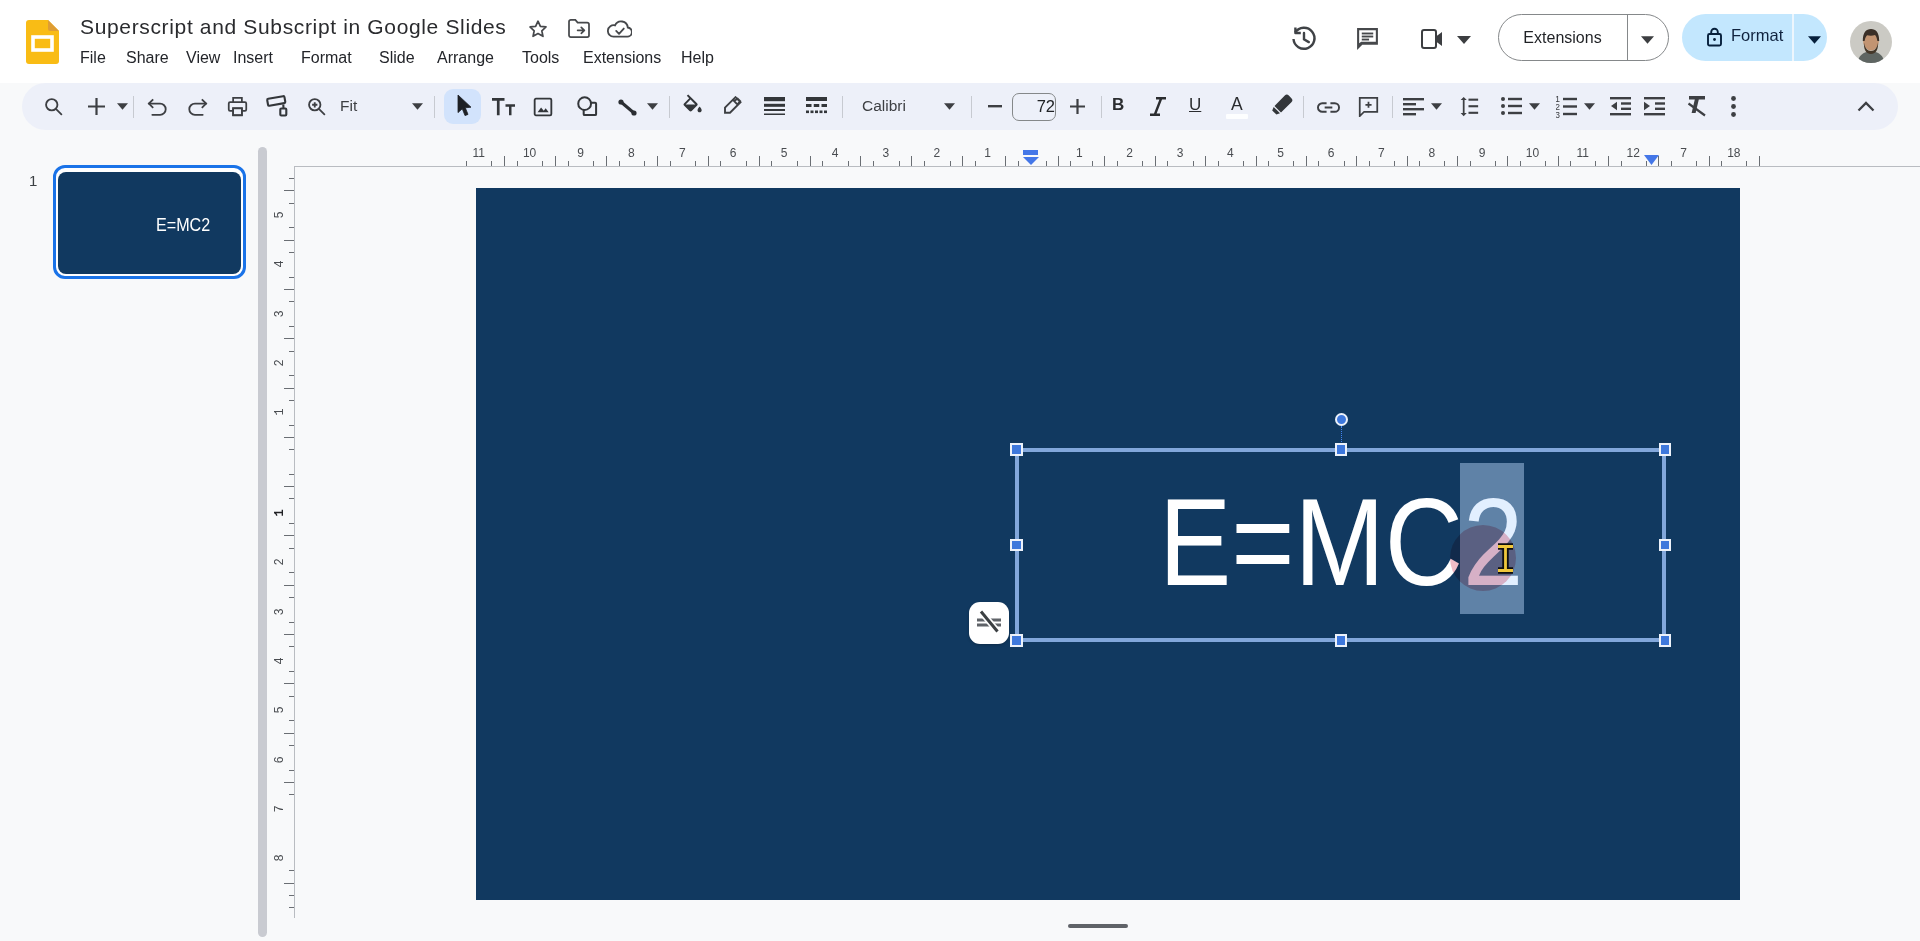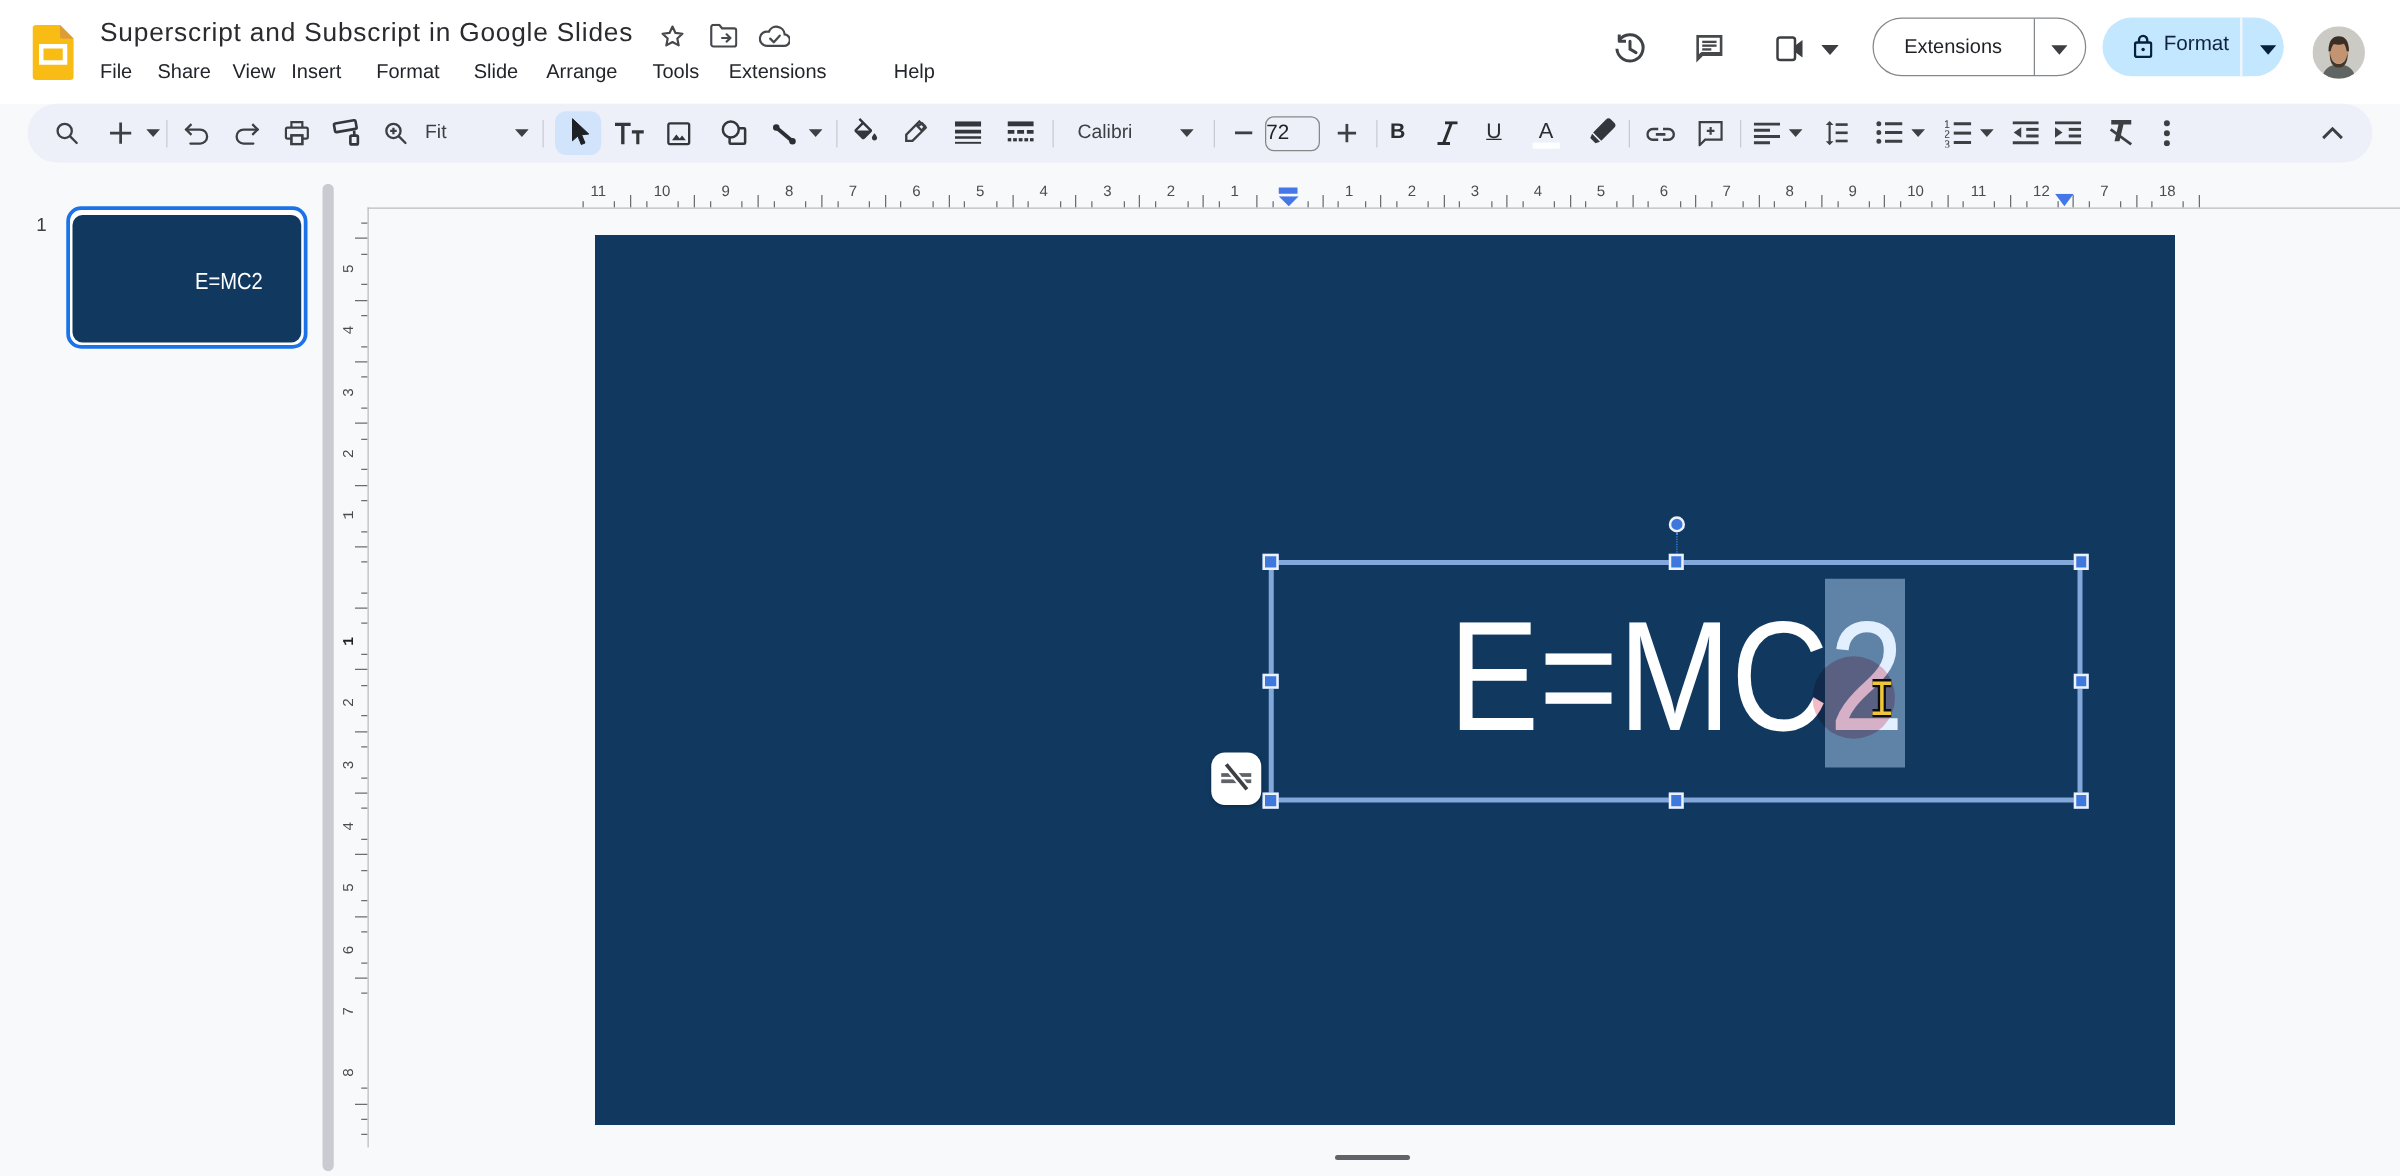--- a/index.html
+++ b/index.html
@@ -42,21 +42,21 @@
 <div class="abs" style="left:80px;top:49px;font-size:16px;color:#23252a;">
 <span style="position:absolute;left:0px;">File</span>
 <span style="position:absolute;left:46px;">Share</span>
 <span style="position:absolute;left:106px;">View</span>
 <span style="position:absolute;left:153px;">Insert</span>
 <span style="position:absolute;left:221px;">Format</span>
 <span style="position:absolute;left:299px;">Slide</span>
 <span style="position:absolute;left:357px;">Arrange</span>
 <span style="position:absolute;left:442px;">Tools</span>
 <span style="position:absolute;left:503px;">Extensions</span>
-<span style="position:absolute;left:635px;">Help</span>
+<span style="position:absolute;left:601px;">Help</span>
 </div>
 
 <svg class="ic" style="left:1290px;top:25px" width="28" height="28" viewBox="0 0 28 28" fill="none" stroke="#3f4246" stroke-width="2.4">
     <path d="M5.2 7.5 A10.5 10.5 0 1 1 3.5 14"></path>
     <path d="M5.4 2.6 v5.4 h5.4" stroke-linejoin="round"></path>
     <path d="M14 8 v6.3 l4.8 2.8" stroke-linecap="round"></path>
   </svg>
 <svg class="ic" style="left:1355px;top:26px" width="25" height="25" viewBox="0 0 24 24" fill="#46484b">
     <path d="M2 2 h20 v16 H7 l-5 5 Z M4 4 v12.5 l2-1.5 H20 V4 Z" fill-rule="evenodd"></path>
     <rect x="6.5" y="6.3" width="11" height="1.8"></rect>
@@ -201,21 +201,21 @@
   </svg>
 <div class="sep" style="left:842px;"></div>
 <div class="abs" style="left:862px;top:97px;font-size:15.5px;color:#3d3f43;">Calibri</div>
 <svg class="ic" style="left:944px;top:103px" width="11" height="7" viewBox="0 0 14 8" fill="#3d3f43">
     <path d="M0 0 h14 l-7 8 Z"></path>
   </svg>
 <div class="sep" style="left:971px;"></div>
 <svg class="ic" style="left:988px;top:105px" width="14" height="3" viewBox="0 0 14 3">
     <rect width="14" height="2.4" fill="#3d3f43"></rect>
   </svg>
-<div class="abs" style="left:1012px;top:93px;width:44px;height:28px;border:1.6px solid #85888a;border-radius:7px;background:#EDF0F9;text-align:left;line-height:25px;font-size:16.5px;color:#202225;">72</div>
+<div class="abs" style="left:1012px;top:93px;width:44px;height:28px;border:1.6px solid #85888a;border-radius:7px;background:#EDF0F9;text-align:right;line-height:25px;font-size:16.5px;color:#202225;">72</div>
 <svg class="ic" style="left:1070px;top:99px" width="15" height="15" viewBox="0 0 15 15" stroke="#3d3f43" stroke-width="2.2">
     <path d="M7.5 0 v15 M0 7.5 h15"></path>
   </svg>
 <div class="sep" style="left:1101px;"></div>
 <div class="abs" style="left:1112px;top:95px;font-size:17px;font-weight:bold;color:#2b2d30;">B</div>
 <svg class="ic" style="left:1149px;top:97px" width="18" height="19" viewBox="0 0 18 19" stroke="#2b2d30" stroke-width="2.4" fill="none">
     <path d="M7 1.2 h10 M1 17.8 h10 M12.2 1.2 L5.8 17.8"></path>
   </svg>
 <div class="abs" style="left:1189px;top:95px;font-size:17px;text-decoration:underline;color:#2b2d30;">U</div>
 <div class="abs" style="left:1231px;top:94px;font-size:17.5px;color:#2b2d30;">A</div>

